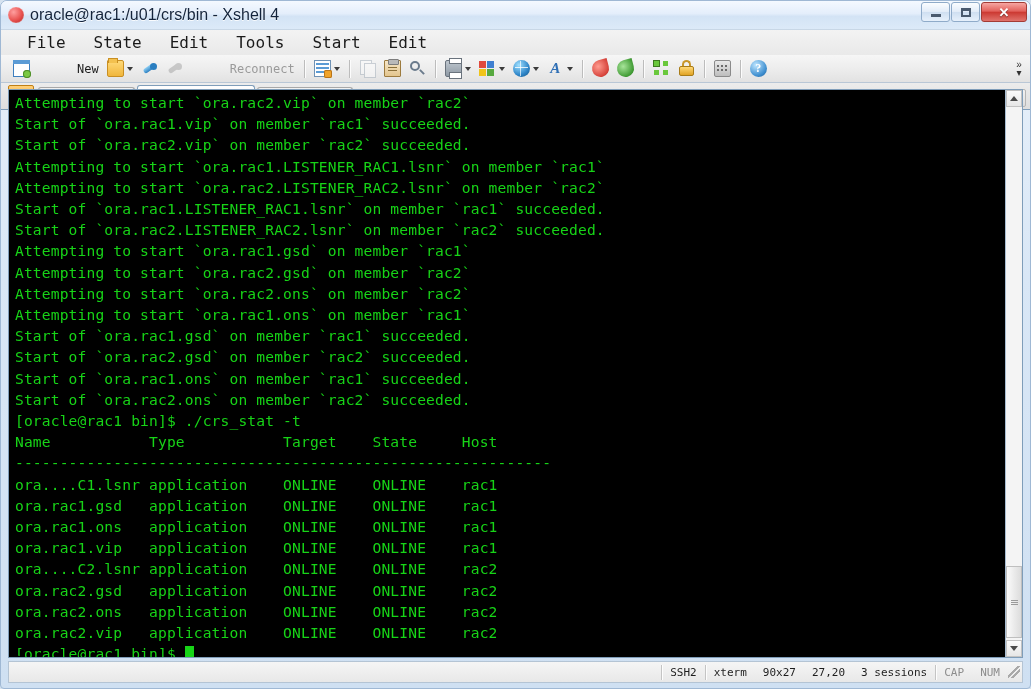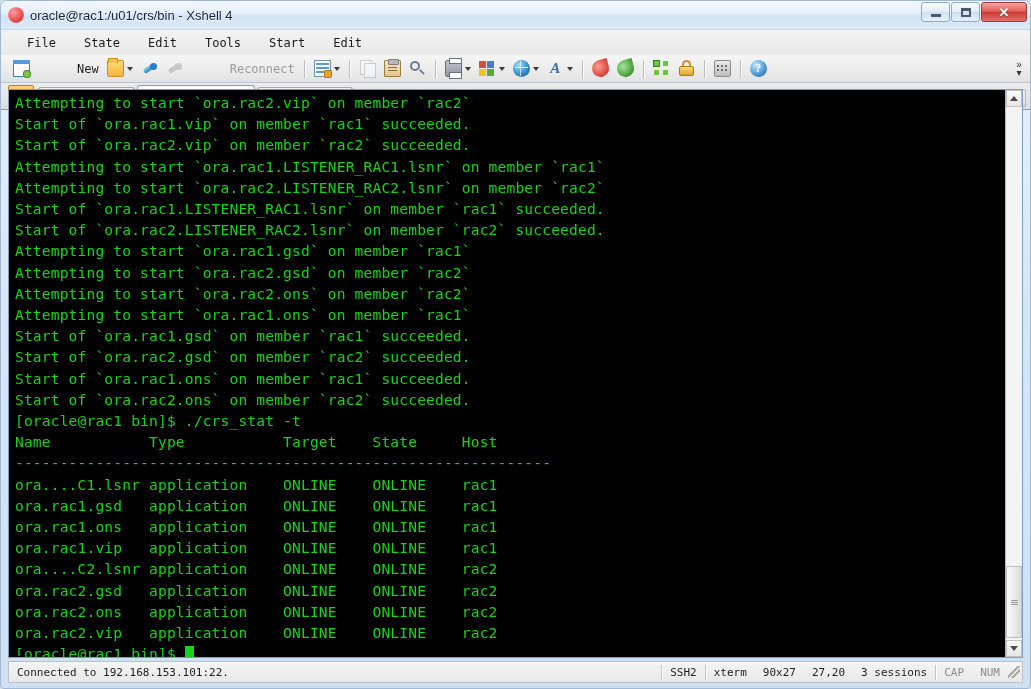--- a/index.html
+++ b/index.html
@@ -23,21 +23,21 @@
     background:linear-gradient(180deg,#f4f9ff 0%,#e4eefb 45%,#d3e3f5 55%,#dceaf8 100%);
     position:relative;
   }
   .app-icon{
     width:16px;height:16px;margin-right:6px;flex:0 0 auto;
     border-radius:50%;
     background:radial-gradient(circle at 35% 32%,#ff9f9f 0%,#e8514f 55%,#a8201f 100%);
     box-shadow:inset 0 0 1px #fff;
   }
   .title-text{
-    font-size:13px;color:#13233b;white-space:nowrap;
+    font-size:16px;color:#13233b;white-space:nowrap;
     text-shadow:0 1px 0 rgba(255,255,255,.85);
   }
   .winbtns{position:absolute;right:3px;top:1px;display:flex;gap:1px;}
   .wb{
     width:29px;height:20px;border:1px solid #8fabc9;border-radius:3px;
     background:linear-gradient(180deg,#fbfdff 0%,#e2ecf8 48%,#cfdff1 52%,#e6f0fb 100%);
     display:flex;align-items:center;justify-content:center;
     box-sizing:border-box;
   }
   .wb span{display:block;}
@@ -52,21 +52,21 @@
   }
   
   .menubar{
     height:26px;display:flex;align-items:center;
     padding-left:14px;box-sizing:border-box;
     background:linear-gradient(180deg,#f3f3f3 0%,#e9e9e9 100%);
     border-top:1px solid #c8d7e6;
     font-family:"DejaVu Sans Mono",monospace;
   }
   .menubar .mi{
-    font-size:12px;color:#1a1a1a;padding:3px 11px;margin-right:4px;
+    font-size:16px;color:#1a1a1a;padding:3px 11px;margin-right:4px;
     border:1px solid transparent;border-radius:2px;
   }
   
   .toolbar{
     height:28px;display:flex;align-items:center;
     padding:0 4px 0 8px;box-sizing:border-box;
     background:linear-gradient(180deg,#f6f6f6 0%,#ececec 55%,#e2e2e2 100%);
     border-bottom:1px solid #b9c7d6;
   }
   .tb{
@@ -421,21 +421,20 @@
           <div class="sb-grip"></div>
         </div>
       </div>
       <div class="sb-btn sb-down">
           <i></i>
         </div>
     </div>
   </div>
 
   <div class="statusbar">
-    <div class="sb-cell">Connected to 192.168.153.101:22.</div>
     <div class="sb-spacer"></div>
     <div class="sb-div"></div>
     <div class="sb-cell">SSH2</div>
     <div class="sb-div"></div>
     <div class="sb-cell">xterm</div>
     <div class="sb-cell">90x27</div>
     <div class="sb-cell">27,20</div>
     <div class="sb-cell">3 sessions</div>
     <div class="sb-div"></div>
     <div class="sb-cell sb-dim">CAP</div>

